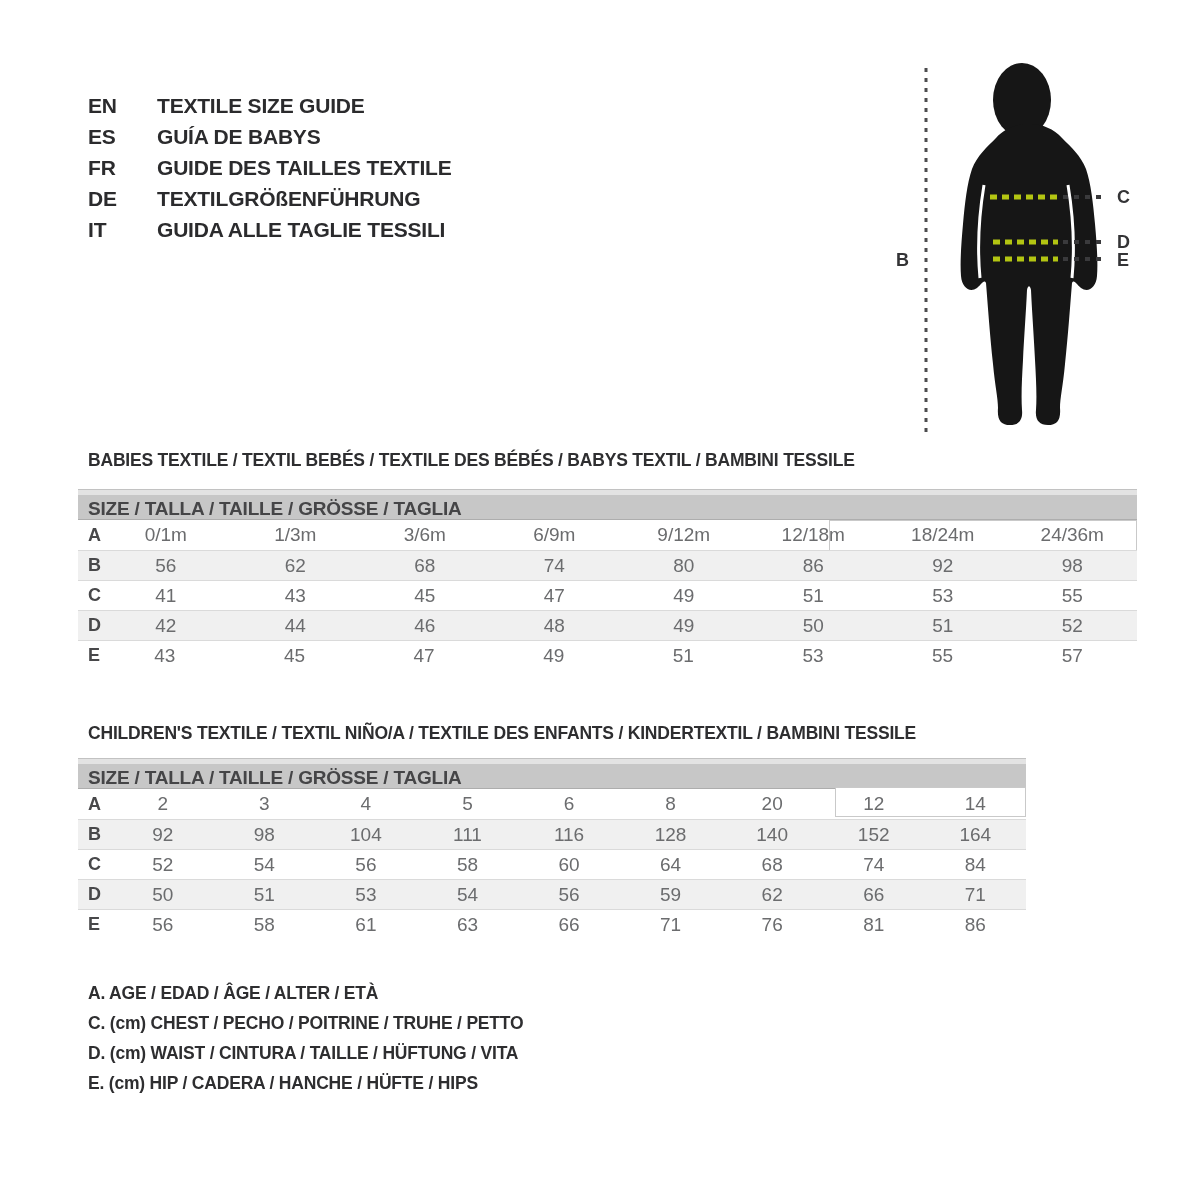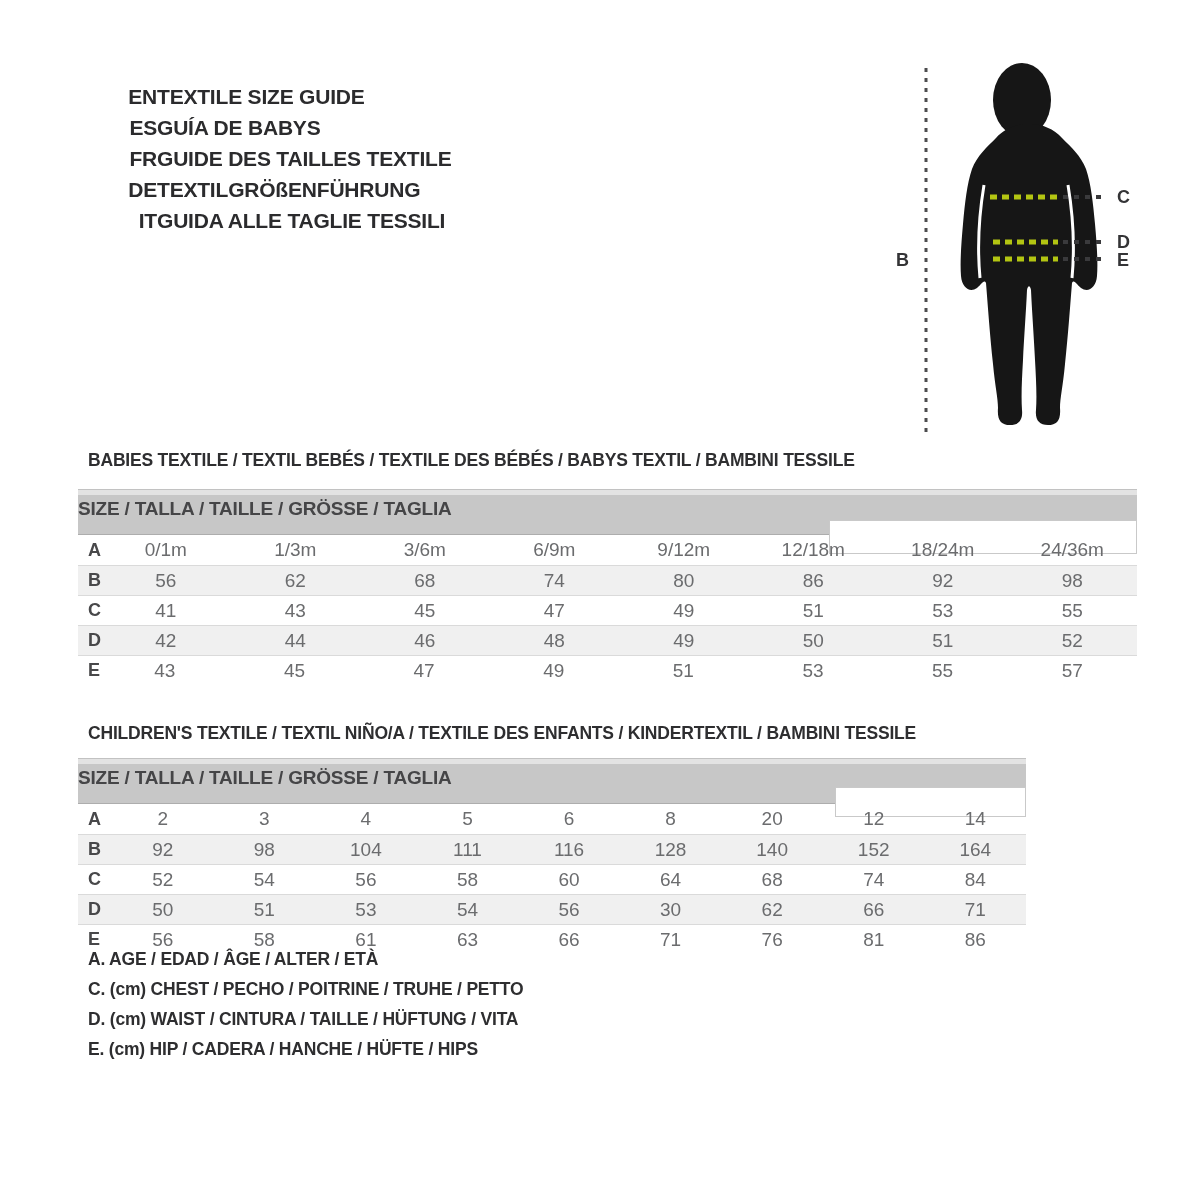--- a/index.html
+++ b/index.html
@@ -1,52 +1,52 @@
 <!DOCTYPE html>
 <html><head>
 <meta charset="utf-8">
 <style>
   html,body{margin:0;padding:0;}
   body{
     width:1200px;height:1200px;background:#ffffff;position:relative;
     font-family:"Liberation Sans",sans-serif;color:#2b2b2d;overflow:hidden;
   }
   
-  .lang-block{position:absolute;left:88px;top:81px;text-align:right;}
+  .lang-block{position:absolute;left:88px;top:90px;}
   .lang-row{display:flex;height:31px;align-items:center;}
   .lang-code,.lang-title{font-size:21px;font-weight:bold;letter-spacing:-0.2px;color:#2b2b2d;white-space:nowrap;}
   .lang-code{width:69px;flex:0 0 69px;}
   
   .figure{position:absolute;left:895px;top:50px;width:250px;height:390px;}
   .figure svg{display:block;}
   .meas-label{font-size:18px;font-weight:bold;fill:#343436;font-family:"Liberation Sans",sans-serif;}
   
   .sec-title{position:absolute;left:88px;font-size:17.5px;font-weight:bold;color:#2e2e30;letter-spacing:-0.2px;white-space:nowrap;}
   .sec-title.babies{top:450px;}
   .sec-title.kids{top:723px;}
   
   .tbl{position:absolute;left:78px;box-sizing:border-box;}
   .tbl *{box-sizing:border-box;}
   .tbl.babies{top:489px;width:1059px;}
   .tbl.kids{top:758px;width:948px;}
   .strip{height:6px;background:#e3e3e3;border-top:1px solid #c2c2c2;}
-  .thead{height:40px;background:#c7c7c7;border-bottom:1px solid #adadad;
-    font-size:19px;font-weight:bold;color:#454547;line-height:27px;padding-left:0;
+  .thead{height:25px;background:#c7c7c7;border-bottom:1px solid #adadad;
+    font-size:19px;font-weight:bold;color:#454547;line-height:27px;padding-left:10px;
     letter-spacing:-0.2px;white-space:nowrap;}
   .trow{display:flex;height:30px;align-items:center;position:relative;z-index:2;}
   .trow.sep{border-top:1px solid #dadada;}
   .trow.striped{background:#f0f0f0;}
   .rl{flex:0 0 21px;padding-left:10px;font-size:18px;font-weight:bold;color:#48484a;overflow:visible;}
   .tbl.kids .rl{flex:0 0 34px;}
   .c{flex:1;text-align:center;font-size:19px;color:#6b6c6e;white-space:nowrap;}
   .hlbox{position:absolute;background:#ffffff;border:1px solid #c9c9c9;z-index:1;}
   .hlbox.babies-box{left:751px;top:31px;width:308px;height:34px;}
   .hlbox.kids-box{left:757px;top:29px;width:191px;height:30px;}
   
-  .legend{position:absolute;left:88px;top:944px;}
+  .legend{position:absolute;left:88px;top:978px;}
   .legend-line{height:30px;line-height:30px;font-size:17.5px;font-weight:bold;color:#2e2e30;letter-spacing:-0.2px;white-space:nowrap;}
 </style>
 </head>
 <body>
 
 <div class="lang-block">
   <div class="lang-row">
     <span class="lang-code">EN</span>
     <span class="lang-title">TEXTILE SIZE GUIDE</span>
   </div>
@@ -206,21 +206,21 @@
     <div class="c">74</div>
     <div class="c">84</div>
   </div>
   <div class="trow sep striped">
     <div class="rl">D</div>
     <div class="c">50</div>
     <div class="c">51</div>
     <div class="c">53</div>
     <div class="c">54</div>
     <div class="c">56</div>
-    <div class="c">30</div>
+    <div class="c">59</div>
     <div class="c">62</div>
     <div class="c">66</div>
     <div class="c">71</div>
   </div>
   <div class="trow sep">
     <div class="rl">E</div>
     <div class="c">56</div>
     <div class="c">58</div>
     <div class="c">61</div>
     <div class="c">63</div>

